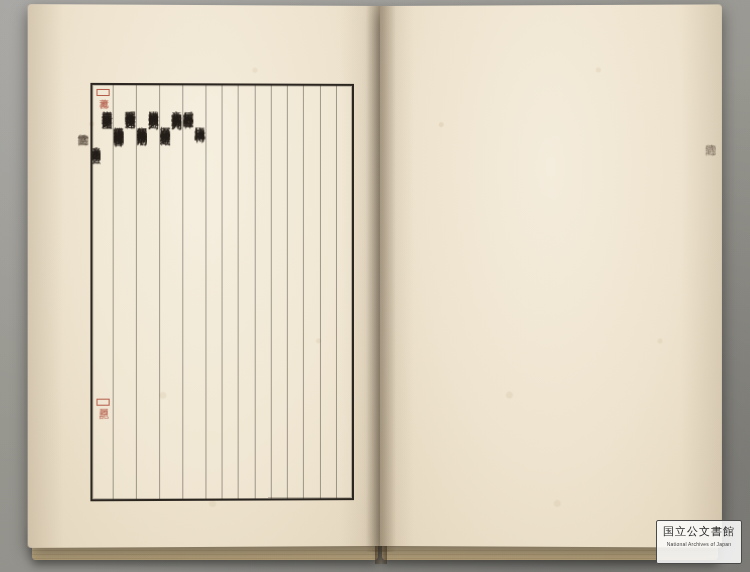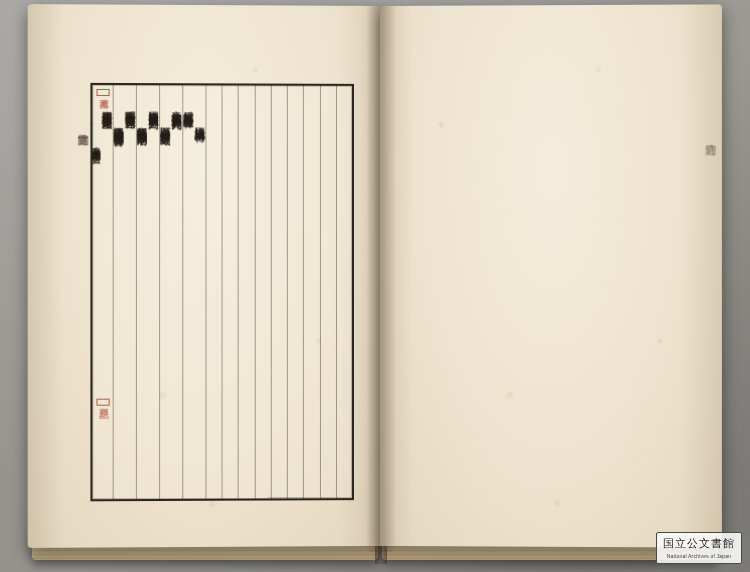--- a/index.html
+++ b/index.html
@@ -212,21 +212,21 @@
     position: absolute;
     right: 8px;
     bottom: 8px;
     width: 86px;
     text-align: center;
     color: #3b3b3b;
   }
   .wm-box {
     border: 1px solid #4a4a4a;
     background: rgba(250,250,250,0.88);
-    padding: 3px 4px 4px;
+    padding: 3px 4px 16px;
     border-radius: 2px;
   }
   .wm-main {
     font-family: "DejaVu Serif", serif;
     font-size: 11px;
     letter-spacing: 1px;
     color: #1f1f1f;
   }
   .wm-sub {
     margin-top: 2px;

